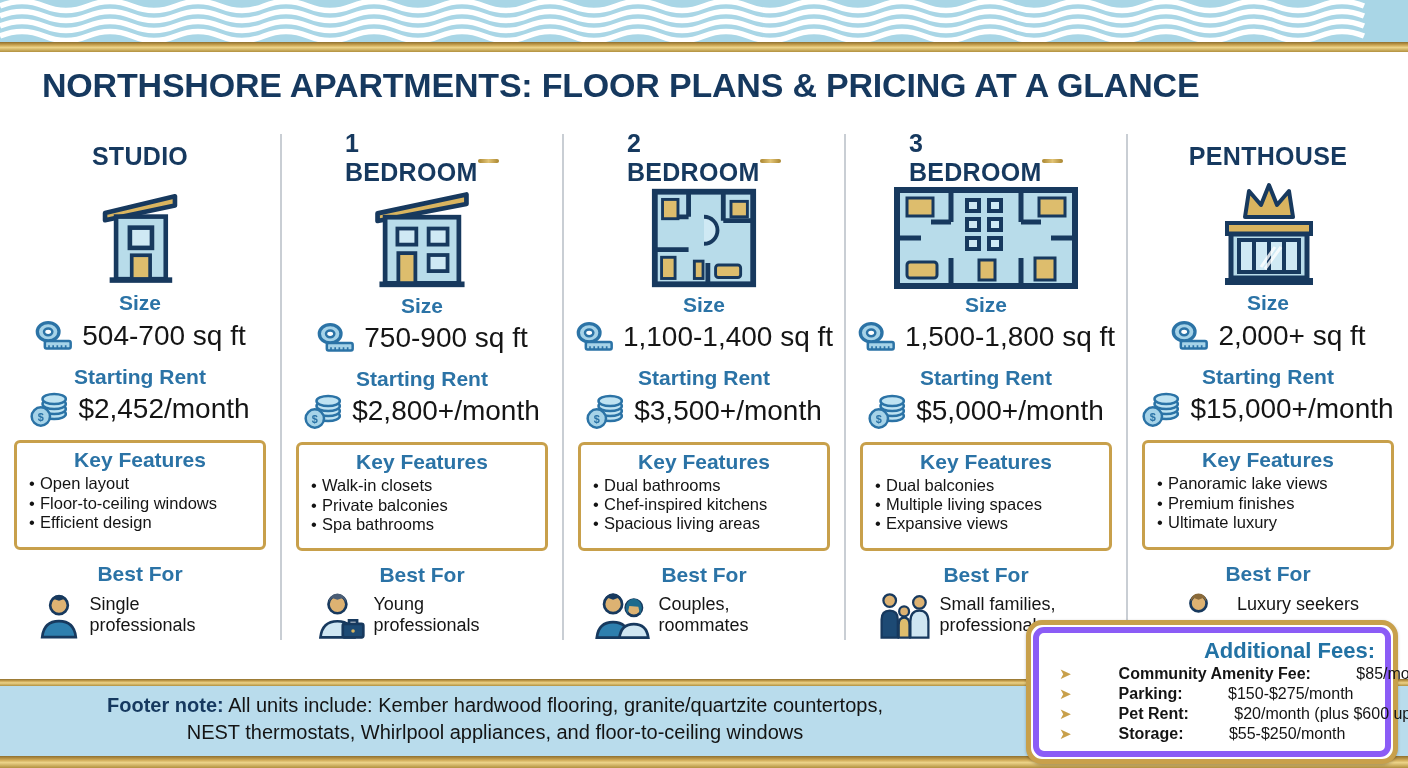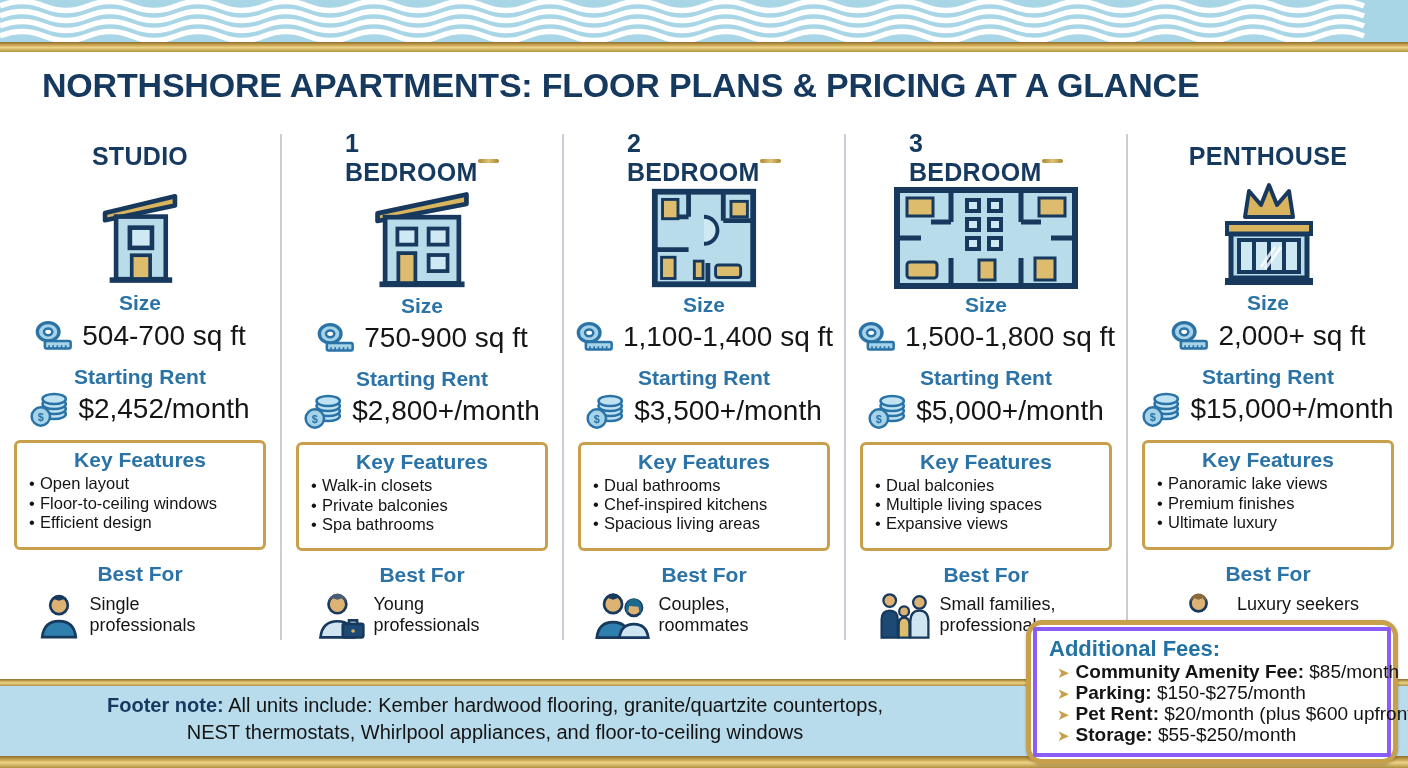--- a/index.html
+++ b/index.html
@@ -57,23 +57,23 @@
   .footer-text { position:absolute; left:20px; width:950px; bottom:22px; text-align:center;
     font-size:20px; color:#141414; line-height:27px; }
   .footer-text .fl { font-weight:bold; color:#16395f; }
 
   
   .fees-outer {
     position:absolute; right:10px; bottom:4px; width:372px; z-index:5;
     border:5px solid #c8a04b; border-radius:16px; background:#fff; padding:2px;
     box-shadow:0 1px 3px rgba(0,0,0,0.25);
   }
-  .fees-inner { border:4px solid #8b5cf6; border-radius:2px; padding:5px 10px 7px 12px; background:#fff; }
+  .fees-inner { border:6px solid #8b5cf6; border-radius:11px; padding:5px 10px 7px 12px; background:#fff;text-align:right; }
   .fees-title { font-size:22px; font-weight:bold; color:#2272a4; }
-  .fee-item { display:flex; align-items:baseline; font-size:19px; line-height:20px; padding-left:8px; }
+  .fee-item { display:flex; align-items:baseline; font-size:16px; line-height:20px; padding-left:8px;gap:41px; }
   .arrow-bullet { color:#c8a04b; font-size:15px; margin-right:6px; }
   .arrow-bullet::before { content:"➤"; }
   .fee-label { font-weight:bold; color:#141414; white-space:pre; }
   .fee-value { color:#141414; white-space:pre; }
 </style>
 </head>
 <body>
 
 <svg class="wave-band" viewBox="0 0 1408 42" preserveAspectRatio="none">
   <rect x="0" y="0" width="1408" height="42" fill="#a9d6e6"></rect>

